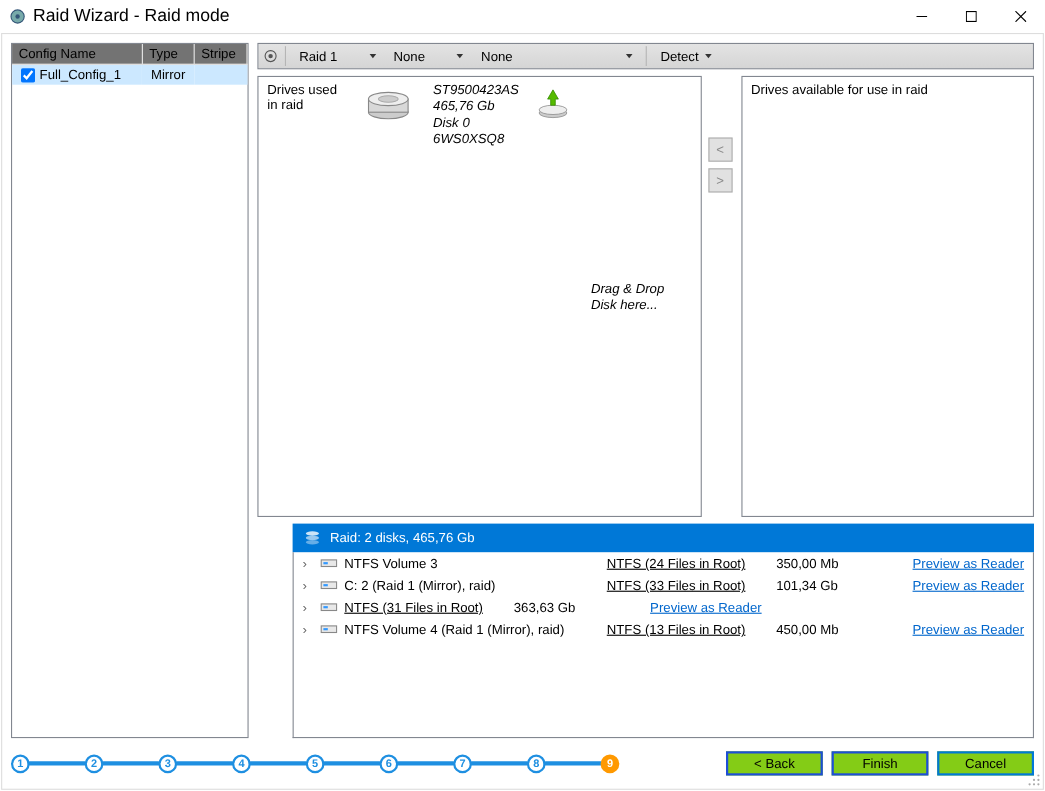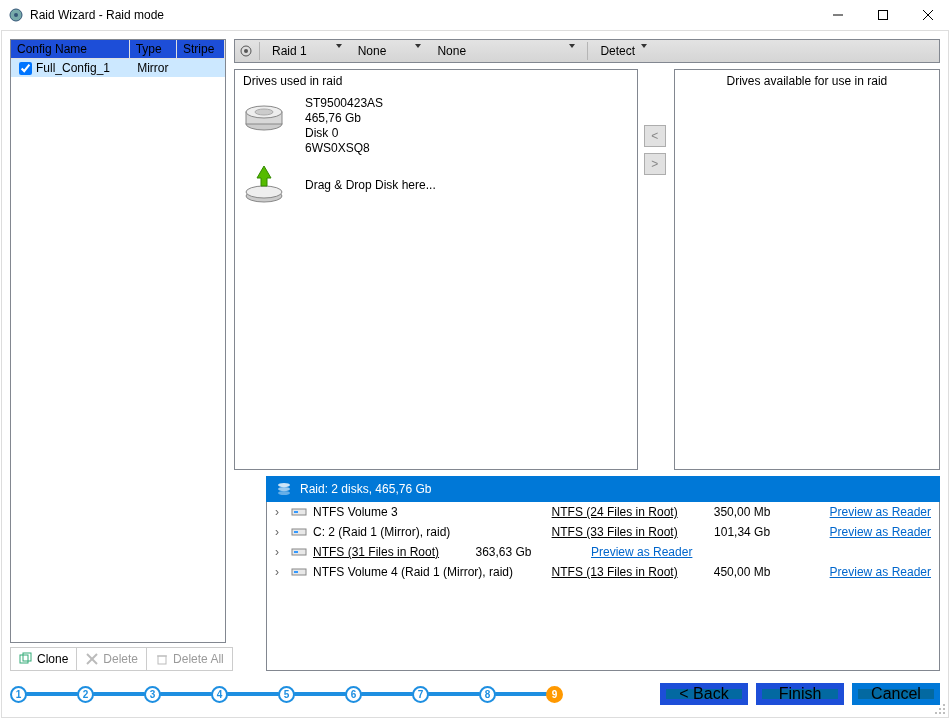--- a/index.html
+++ b/index.html
@@ -1,78 +1,78 @@
 <!DOCTYPE html>
 <html><head>
 <meta charset="utf-8">
 <style>
 * { box-sizing: border-box; margin: 0; padding: 0; font-family: "Segoe UI", Tahoma, sans-serif; }
 body { background: #fff; width: 950px; height: 719px; overflow: hidden; }
 
 .titlebar { height: 30px; display: flex; align-items: center; padding-left: 8px; }
 .titlebar .icon { width: 16px; height: 16px; margin-right: 6px; }
-.titlebar .title { font-size: 12px; flex: 1; }
+.titlebar .title { font-size: 16px; flex: 1; }
 .titlebar .winbtn { width: 45px; height: 30px; display: flex; align-items: center; justify-content: center; }
 .titlebar .winbtn svg { width: 10px; height: 10px; }
 
 .outer { position: absolute; top: 30px; left: 1px; right: 1px; bottom: 1px; border: 1px solid #ddd; background: #fff; }
 
 .main { position: absolute; top: 8px; left: 8px; right: 8px; bottom: 46px; display: flex; gap: 8px; }
 
 .leftpane { width: 216px; display: flex; flex-direction: column; }
 .config-list { flex: 1; border: 1px solid #828790; background: #fff; }
 .config-list table { width: 100%; border-collapse: collapse; font-size: 12px; }
-.config-list thead th { text-align: left; padding: 2px 6px; font-weight: 400; border-right: 1px solid #e0e0e0; background: #1d4ed8; border-bottom: 1px solid #e0e0e0; }
+.config-list thead th { text-align: left; padding: 2px 6px; font-weight: 400; border-right: 1px solid #e0e0e0; background: #737373; border-bottom: 1px solid #e0e0e0; }
 .config-list tbody td { padding: 2px 8px; }
 .config-list tbody tr.sel { background: #cce8ff; }
 .config-list input[type=checkbox] { vertical-align: middle; margin-right: 4px; }
 
 .btnrow { display: flex; gap: 0; margin-top: 4px; border-left:1px solid #ccc;}
 .btnrow .btn { flex: 0 0 auto; padding: 4px 8px; font-size: 12px; display: flex; align-items: center; gap: 4px; border:1px solid #ccc; border-left:none; background:#fff; }
 .btnrow .btn.disabled { color: #9a9a9a; }
 .btnrow .btn svg { width: 14px; height: 14px; }
 
 .rightpane { flex: 1; display: flex; flex-direction: column; gap: 6px; height: 100%; }
 
 .toolbar { background: linear-gradient(#e3e3e3,#d5d5d5); border: 1px solid #828790; height: 24px; display: flex; align-items: center; font-size: 12px; gap: 4px; padding-left: 4px; }
 .toolbar .sep { width: 1px; height: 18px; background: #b5b5b5; margin: 0 2px; }
-.toolbar .item { display: flex; align-items: flex-start; gap: 4px; padding: 0 6px; }
+.toolbar .item { display: flex; align-items: center; gap: 4px; padding: 0 6px; }
 .toolbar .caret { width: 0; height: 0; border-left: 3px solid transparent; border-right: 3px solid transparent; border-top: 4px solid #333; margin-left:25px;}
 .toolbar .caret.sm{margin-left:2px;}
 .toolbar .gear { width: 14px; height: 14px; }
 
 .midrow { flex: 1; display: flex; gap: 6px; min-height: 0; }
-.box { border: 1px solid #828790; background: #fff; font-size: 12px; display: flex; flex-direction: column; }
+.box { border: 1px solid #828790; background: #fff; font-size: 12px; display: flex; flex-direction: row; }
 .box .header { padding: 4px 8px; }
 .drives-used { flex: 1.52; }
-.drives-avail { flex: 1; align-items: center; }
+.drives-avail { flex: 1; }
 .arrowcol { width: 24px; display: flex; flex-direction: column; justify-content: flex-start; gap: 6px; padding-top: 56px; }
 .arrowcol .abtn { width: 22px; height: 22px; border: 1px solid #adadad; background: #e1e1e1; display:flex; align-items:center; justify-content:center; color:#888; font-size:12px;}
-.drive-item { display: flex; gap: 20px; padding: 4px 8px; }
+.drive-item { display: flex; gap: 20px; padding: 4px 8px; font-style: italic; }
 .drive-item .lines { font-size: 12px; line-height: 1.25; }
 .disk-icon { width: 42px; height: 42px; }
 
 .raidbar { background: #0078d7; color: #fff; font-size: 12px; padding: 5px 10px; display: flex; align-items: center; gap: 8px; }
 .raidbar .caret2 { border-top-color: #fff; margin-left:4px;}
 .raidlist { border: 1px solid #828790; border-top: none; flex: 0 0 auto; }
 .raidlist .row { display: flex; align-items: center; font-size: 12px; padding: 2px 8px; gap: 6px; }
 .raidlist .row .chev { width:10px; color:#666; }
 .raidlist .row .ic { width:16px; height:16px; }
 .raidlist .row .name { flex: 1; }
 .raidlist .row .fs { width: 148px; text-decoration: underline; }
-.raidlist .row .size { width: 85px; text-align:center; padding-right:12px;}
+.raidlist .row .size { width: 85px; text-align:left; padding-right:12px;}
 .raidlist .row .link { color: #0066cc; text-decoration: underline; padding-left: 33px; }
 
 .footer { position: absolute; left: 8px; right: 8px; bottom: 8px; height: 30px; display: flex; align-items: center; }
 .steps { flex: 1; display: flex; align-items: center; gap: 0; }
 .step { width: 67px; display:flex; align-items:center; }
 .step .circle { width: 17px; height: 17px; border-radius: 50%; border: 2px solid #1e8fe1; color: #1e8fe1; font-size: 10px; font-weight: 700; display:flex; align-items:center; justify-content:center; background:#fff; }
 .step.active .circle { background:#ff9900; border-color:#ff9900; color:#fff; }
 .step .line { flex:1; height:4px; border-radius:2px; background:#1e8fe1; margin-left:-2px; margin-right:-2px;}
-.footer .pbtn { width: 88px; height: 22px; border: 6px solid #1d4ed8; background: #0369a1; font-size: 16px; margin-left: 8px; display:flex; align-items:center; justify-content:center; }
+.footer .pbtn { width: 88px; height: 22px; border: 2px solid #1d4ed8; background: #84cc16; font-size: 12px; margin-left: 8px; display:flex; align-items:center; justify-content:center; }
 .footer .pbtn.primary { border-color:#0078d7; }
 .grip { position:absolute; right:2px; bottom:2px; width:12px; height:12px; }
 </style>
 </head>
 <body>
 
 <div class="titlebar">
   <svg class="icon" viewBox="0 0 16 16">
       <circle cx="8" cy="8" r="6" fill="#7aa" stroke="#357" stroke-width="1"></circle>
       <circle cx="8" cy="8" r="2" fill="#357"></circle>
@@ -111,43 +111,20 @@
             </thead>
           <tbody>
             <tr class="sel">
               <td><input type="checkbox" checked="" style=""><span>Full_Config_1</span></td>
               <td>Mirror</td>
               <td></td>
             </tr>
           </tbody>
         </table>
       </div>
-      <div class="btnrow">
-        <div class="btn">
-          <svg viewBox="0 0 14 14">
-              <rect x="1" y="3" width="8" height="8" fill="none" stroke="#3a7"></rect>
-              <rect x="4" y="1" width="8" height="8" fill="none" stroke="#3a7"></rect>
-            </svg>
-          <span>Clone</span>
-        </div>
-        <div class="btn disabled">
-          <svg viewBox="0 0 14 14">
-              <line x1="2" y1="2" x2="12" y2="12" stroke="#bbb" stroke-width="2"></line>
-              <line x1="12" y1="2" x2="2" y2="12" stroke="#bbb" stroke-width="2"></line>
-            </svg>
-          <span>Delete</span>
-        </div>
-        <div class="btn disabled">
-          <svg viewBox="0 0 14 14">
-              <rect x="3" y="4" width="8" height="8" fill="none" stroke="#bbb"></rect>
-              <line x1="2" y1="4" x2="12" y2="4" stroke="#bbb"></line>
-            </svg>
-          <span>Delete All</span>
-        </div>
-      </div>
     </div>
 
     <div class="rightpane">
       <div class="toolbar">
         <svg class="gear" viewBox="0 0 14 14">
             <circle cx="7" cy="7" r="5" fill="none" stroke="#555"></circle>
             <circle cx="7" cy="7" r="2" fill="#555"></circle>
           </svg>
         <div class="sep"></div>
         <div class="item">

